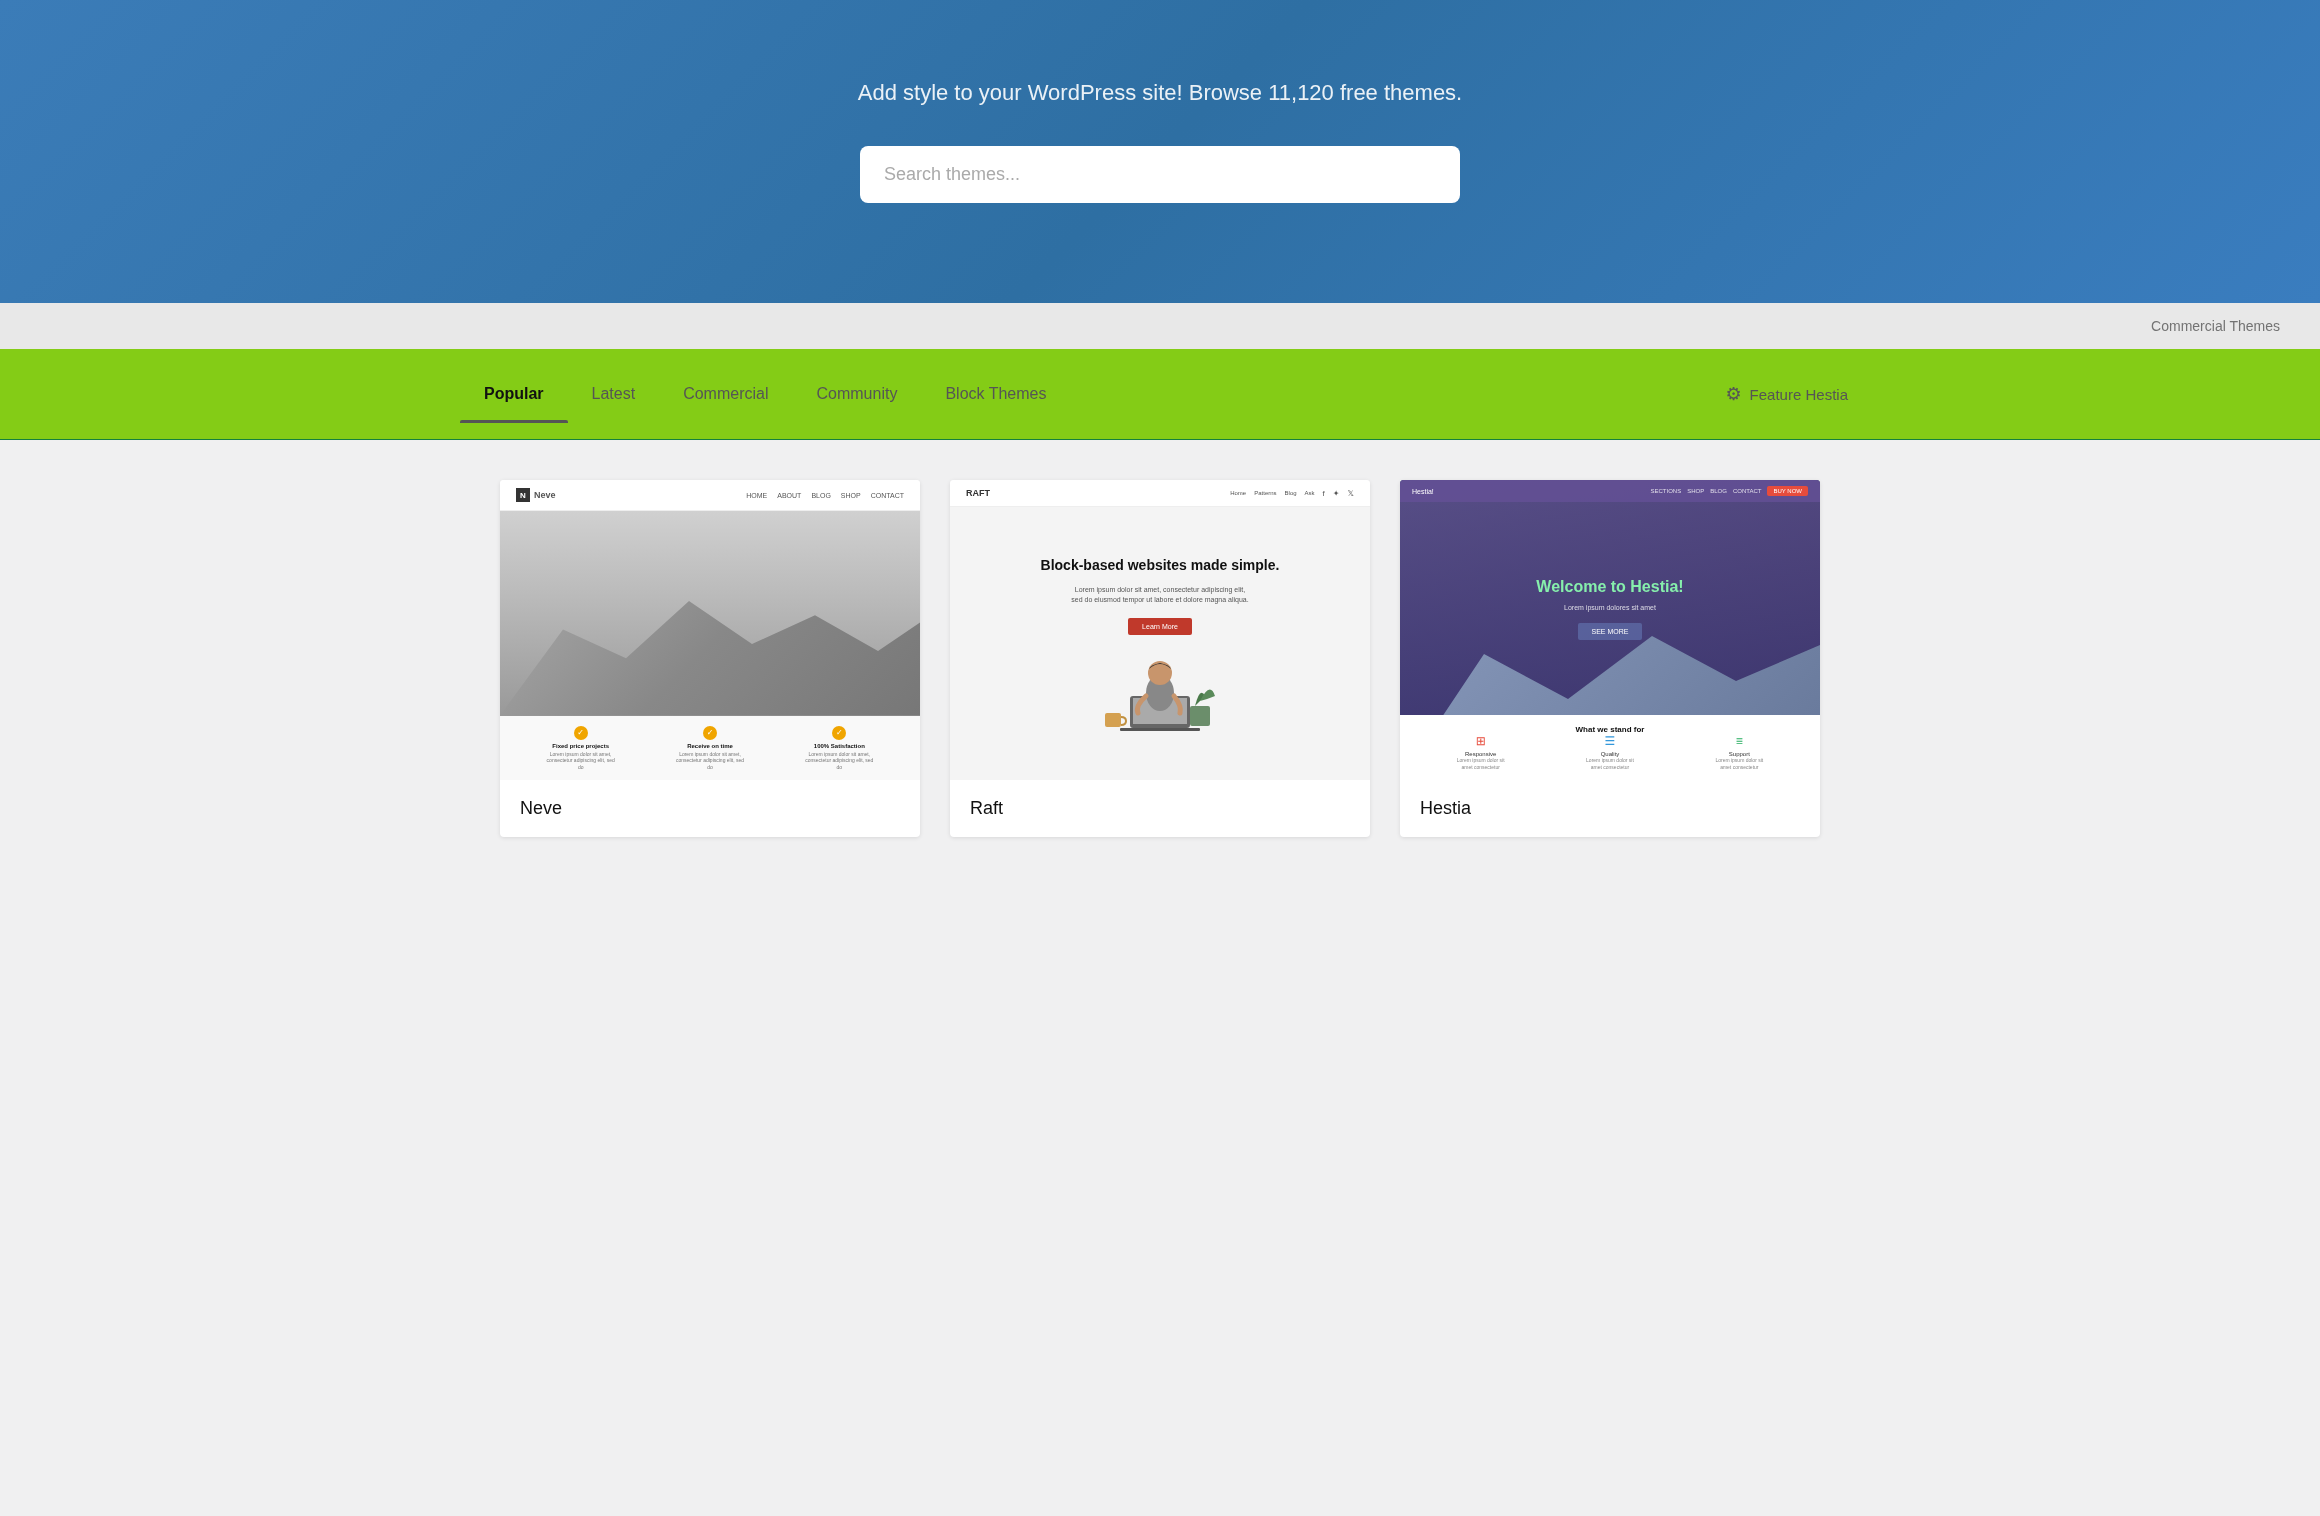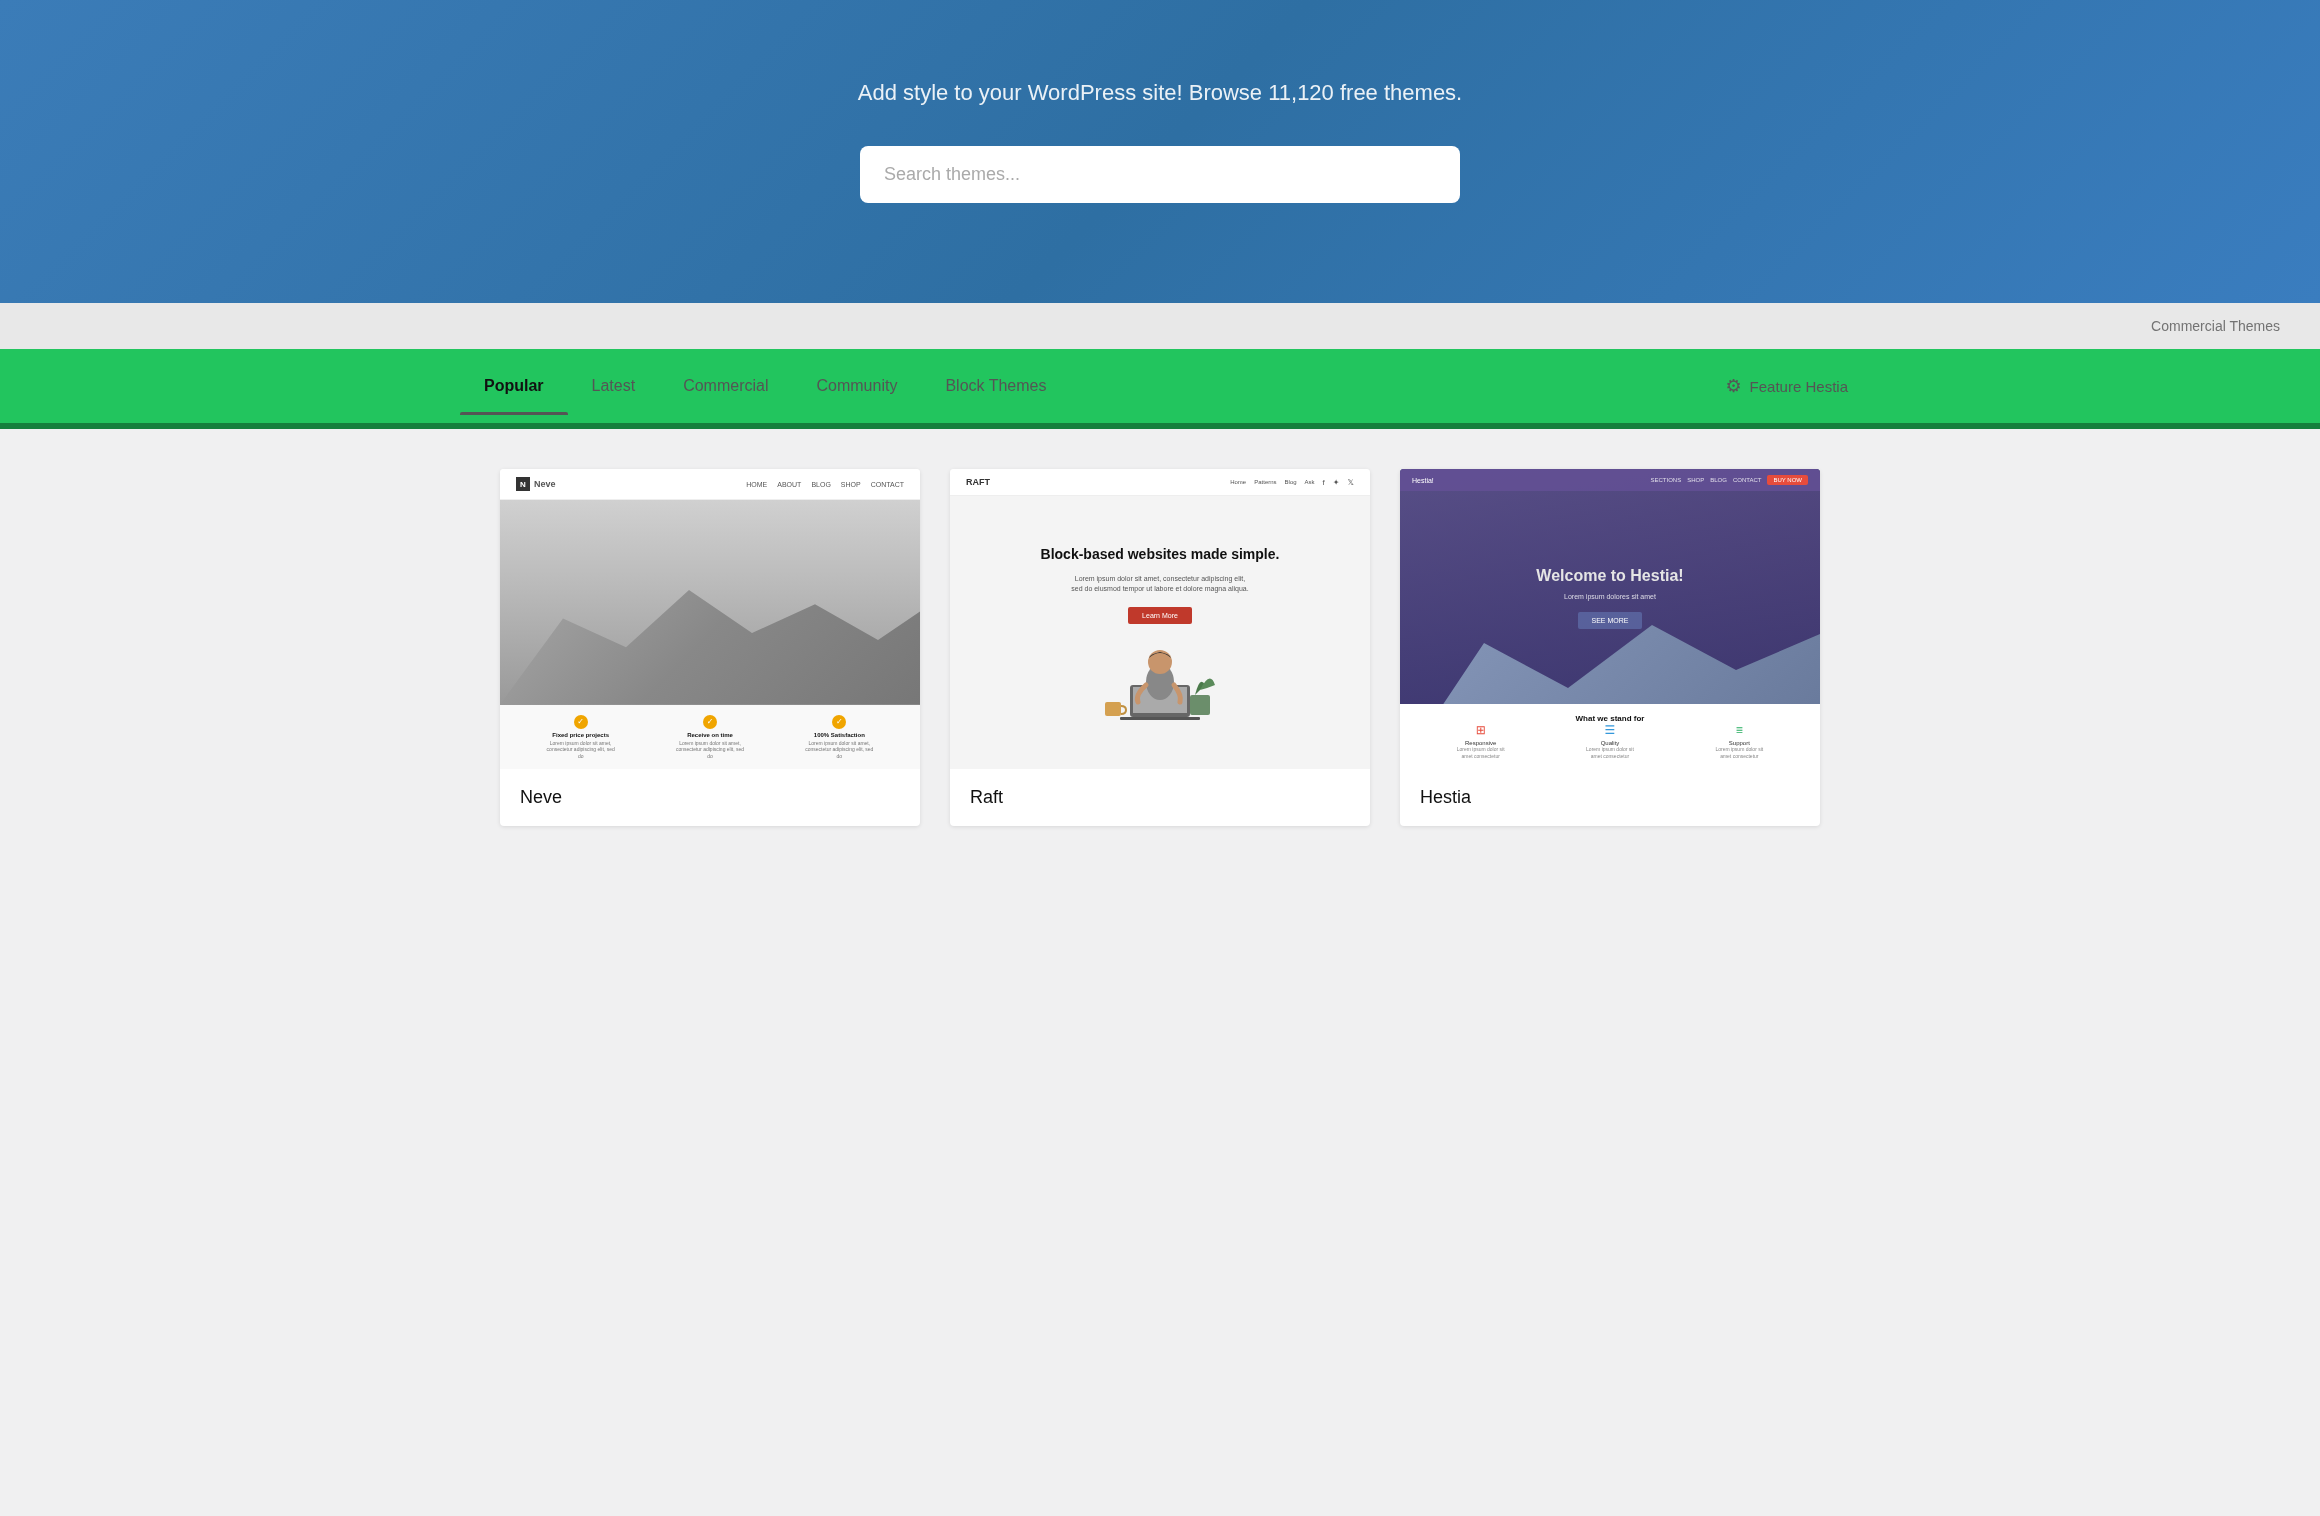--- a/index.html
+++ b/index.html
@@ -50,23 +50,23 @@
     }
     .commercial-bar a {
       font-size: 14px;
       color: #737373;
       text-decoration: none;
       cursor: pointer;
     }
 
     
     .tabs-section {
-      background: #22c55e;
-      border-bottom: 6px solid #15803d;
-      padding: 8px 40px;
+      background: #84cc16;
+      border-bottom: 1px solid #15803d;
+      padding: 16px 40px;
     }
     .tabs-inner {
       display: flex;
       align-items: center;
       justify-content: space-between;
       max-width: 1400px;
       margin: 0 auto;
     }
     .tabs-list {
       display: flex;
@@ -384,21 +384,21 @@
       flex: 1;
       display: flex;
       flex-direction: column;
       align-items: center;
       justify-content: center;
       padding: 20px;
     }
     .hestia-title {
       font-size: 16px;
       font-weight: 700;
-      color: #e5e5e5;
+      color: #86efac;
       text-align: center;
       margin-bottom: 8px;
     }
     .hestia-subtitle {
       font-size: 7px;
       color: rgba(255,255,255,0.8);
       text-align: center;
       margin-bottom: 12px;
     }
     .hestia-cta {

